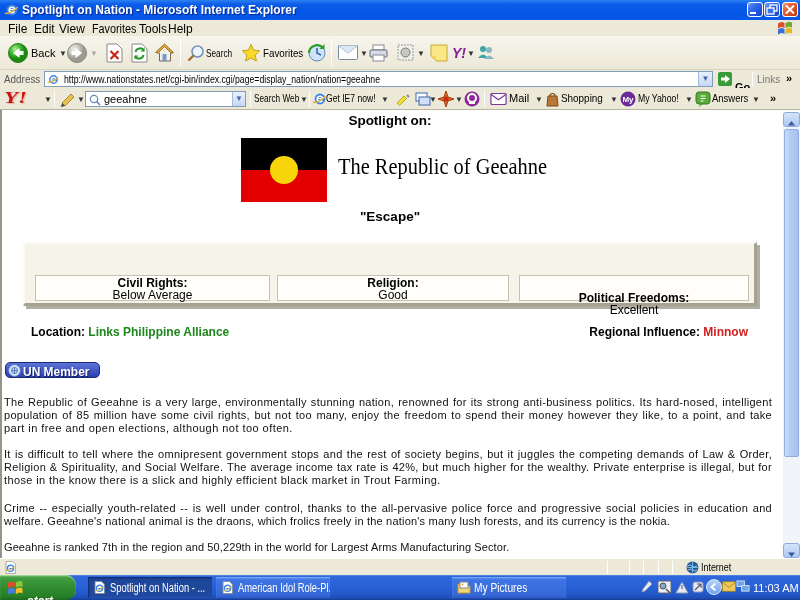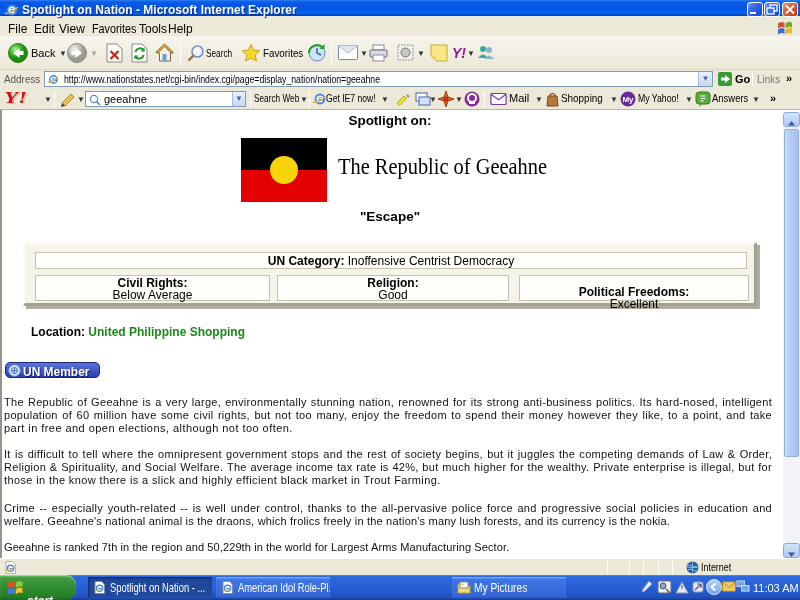--- a/index.html
+++ b/index.html
@@ -1,21 +1,21 @@
 <!DOCTYPE html>
 <html><head>
 <meta charset="utf-8">
 <style>
 * { margin:0; padding:0; box-sizing:border-box; }
 html,body { width:800px; height:600px; overflow:hidden; }
 body { font-family:"Liberation Sans",sans-serif; background:#ECE9D8; position:relative; }
 .abs { position:absolute; }
 
 
-#titlebar { position:absolute; left:0; top:0; width:800px; height:16px;
+#titlebar { position:absolute; left:0; top:0; width:800px; height:36px;
   background:linear-gradient(180deg,#2a80f2 0%,#0c5ce8 12%,#0555e6 35%,#0559ea 60%,#0763f0 80%,#0550cc 93%,#0340a8 100%);
   color:#fff;padding-left:41px; }
 #titlebar .ttext { position:absolute; left:22px; top:3px; font-size:12px; font-weight:bold; letter-spacing:0; text-shadow:1px 1px 1px #00248c; white-space:nowrap; }
 .winbtn { position:absolute; top:2px; width:16px; height:15px; border-radius:3px; border:1px solid #fff;
   font-size:11px; color:#fff; text-align:center; line-height:13px; }
 #btnmin,#btnmax { background:linear-gradient(135deg,#7ba4f0 0%,#3a6ff0 30%,#1f54e0 70%,#1a46c0 100%); }
 #btnclose { background:linear-gradient(135deg,#f0a080 0%,#e66840 30%,#d44a20 70%,#b03010 100%); }
 
 
 #menubar { position:absolute; left:0; top:20px; width:800px; height:16px; background:#ECE9D8; font-size:12px; color:#000; }
@@ -205,21 +205,21 @@
       <path d="M8 4.4 a3.6 3.6 0 0 0 -3.6 3.6 a3.6 3.6 0 0 0 3.6 3.6 a3.6 3.6 0 0 0 3.2 -1.9 l-1.6 -.5 a2 2 0 0 1 -3.5 -1.2 h5.4 a3.6 3.6 0 0 0 -3.5 -3.6 m0 1.5 a2 2 0 0 1 1.8 1.2 h-3.6 a2 2 0 0 1 1.8 -1.2" fill="#fff"></path>
       <path d="M.8 10.8 q3 2.8 13 -5.6" stroke="#e8b430" stroke-width="1.5" fill="none"></path>
     </svg>
     <span id="addrtext" class="cx" style="transform:scaleX(.79)">http://www.nationstates.net/cgi-bin/index.cgi/page=display_nation/nation=geeahne</span>
     <div id="addrdrop">▼</div>
   </div>
   <svg class="abs" style="left:718px;top:2px" width="14" height="14" viewBox="0 0 14 14">
     <rect width="14" height="14" rx="2" fill="#3a9a3a"></rect>
     <path d="M7 3 v2.6 h-4 v2.8 h4 V11 L12 7z" fill="#fff"></path>
   </svg>
-  <span class="abs" style="left:735px;top:3px;font-weight:bold">Go</span>
+  <span class="abs" style="left:735px;top:11px;font-weight:bold">Go</span>
   <div class="sep" style="left:752px;top:2px;height:14px"></div>
   <span class="abs cx" style="left:757px;top:3px;color:#777;transform:scaleX(.9)">Links</span>
   <span class="abs" style="left:786px;top:2px;font-weight:bold">»</span>
 </div>
 
 <div id="ybar">
   <span class="abs cx" style="left:4px;top:0px;color:#cc1111;font-weight:bold;font-size:17px;font-style:italic;font-family:'Liberation Serif',serif;transform:scaleX(1.35);text-shadow:1px 1px 1px #e8b0a0">Y!</span>
   <span class="caret abs" style="left:44px;top:7px">▼</span>
   <div class="sep" style="left:54px;top:3px;height:16px"></div>
 
@@ -302,40 +302,40 @@
 
   <div class="abs" style="left:239px;top:28px;width:86px;height:64px">
     <div style="width:86px;height:32px;background:#000"></div>
     <div style="width:86px;height:32px;background:#e20000"></div>
     <div style="position:absolute;left:29px;top:18px;width:28px;height:28px;border-radius:50%;background:#f8d40a"></div>
   </div>
   <div class="abs" style="left:336px;top:43px;font-family:'Liberation Serif',serif;font-size:24px;transform:scaleX(.85);transform-origin:0 0;white-space:nowrap">The Republic of Geeahne</div>
   <div class="abs" style="left:0;top:99px;width:776px;text-align:center;font-weight:bold;font-size:13.5px">"Escape"</div>
 
   <div class="abs" style="left:21px;top:132px;width:734px;height:64px;background:#f6f3e8;border-top:2px solid #fcfaf2;border-left:2px solid #fcfaf2;border-right:3px solid #a5a294;border-bottom:3px solid #a5a294;box-shadow:3px 3px 0 #b0aea0">
-    <div class="abs" style="left:10px;top:8px;width:712px;height:17px;background:#fffefa;border:1px solid #c5c2b2;text-align:center;font-size:12px;line-height:16px"><b>UN Category:</b> Inoffensive Centrist Democracy</div>
     <div class="abs" style="left:10px;top:31px;width:235px;height:26px;background:#fffefa;border:1px solid #c5c2b2;text-align:center;font-size:12px;line-height:12px;padding-top:1px"><b>Civil Rights:</b><br>Below Average</div>
     <div class="abs" style="left:252px;top:31px;width:232px;height:26px;background:#fffefa;border:1px solid #c5c2b2;text-align:center;font-size:12px;line-height:12px;padding-top:1px"><b>Religion:</b><br>Good</div>
-    <div class="abs" style="left:494px;top:31px;width:230px;height:26px;background:#fffefa;border:1px solid #c5c2b2;text-align:center;font-size:12px;line-height:12px;padding-top:10px"><b>Political Freedoms:</b><br>Excellent</div>
-  </div>
-
-  <div class="abs" style="left:29px;top:215px;font-size:12px;font-weight:bold">Location: <span style="color:#1d861d">United Philippine Shopping</span></div>
+    <div class="abs" style="left:494px;top:31px;width:230px;height:26px;background:#fffefa;border:1px solid #c5c2b2;text-align:center;font-size:12px;line-height:12px;padding-top:16px"><b>Political Freedoms:</b><br>Excellent</div>
+  </div>
+
+  <div class="abs" style="left:29px;top:215px;font-size:12px;font-weight:bold">Location: <span style="color:#1d861d">Links Philippine Alliance</span></div>
+  <div class="abs" style="right:52px;top:215px;font-size:12px;font-weight:bold">Regional Influence: <span style="color:#cc2222">Minnow</span></div>
 
   <div class="abs" style="left:3px;top:252px;width:95px;height:16px;border-radius:5px;background:linear-gradient(180deg,#5b74d8,#2c40b0);border:1px solid #1a2a7a">
     <svg class="abs" style="left:2px;top:1px" width="13" height="13" viewBox="0 0 13 13">
       <circle cx="6.5" cy="6.5" r="6" fill="#cfe2f8" stroke="#5577bb"></circle>
       <circle cx="6.5" cy="6.5" r="3" fill="none" stroke="#5577bb"></circle>
       <path d="M6.5 3.5 v6 M3.5 6.5 h6" stroke="#5577bb"></path>
     </svg>
     <span class="abs cx" style="left:17px;top:1px;color:#fff;font-weight:bold;font-size:13px;transform:scaleX(.92);text-shadow:1px 1px 0 #111a66">UN Member</span>
   </div>
 
   <div id="paras" class="abs" style="left:2px;top:286px;width:768px;font-size:11px;line-height:13px;color:#111;letter-spacing:.3px">
     <div style="text-align:justify;text-align-last:justify">The Republic of Geeahne is a very large, environmentally stunning nation, renowned for its strong anti-business politics. Its hard-nosed, intelligent</div>
-    <div style="text-align:justify;text-align-last:justify">population of 60 million have some civil rights, but not too many, enjoy the freedom to spend their money however they like, to a point, and take</div>
+    <div style="text-align:justify;text-align-last:justify">population of 85 million have some civil rights, but not too many, enjoy the freedom to spend their money however they like, to a point, and take</div>
     <div style="letter-spacing:.45px">part in free and open elections, although not too often.</div>
   </div>
   <div class="abs" style="left:2px;top:338px;width:768px;font-size:11px;line-height:13px;color:#111;letter-spacing:.3px">
     <div style="text-align:justify;text-align-last:justify">It is difficult to tell where the omnipresent government stops and the rest of society begins, but it juggles the competing demands of Law &amp; Order,</div>
     <div style="text-align:justify;text-align-last:justify">Religion &amp; Spirituality, and Social Welfare. The average income tax rate is 42%, but much higher for the wealthy. Private enterprise is illegal, but for</div>
     <div style="letter-spacing:.38px">those in the know there is a slick and highly efficient black market in Trout Farming.</div>
   </div>
   <div class="abs" style="left:2px;top:392px;width:768px;font-size:11px;line-height:13px;color:#111;letter-spacing:.3px">
     <div style="text-align:justify;text-align-last:justify">Crime -- especially youth-related -- is well under control, thanks to the all-pervasive police force and progressive social policies in education and</div>
     <div style="letter-spacing:.2px">welfare. Geeahne's national animal is the draons, which frolics freely in the nation's many lush forests, and its currency is the nokia.</div>

